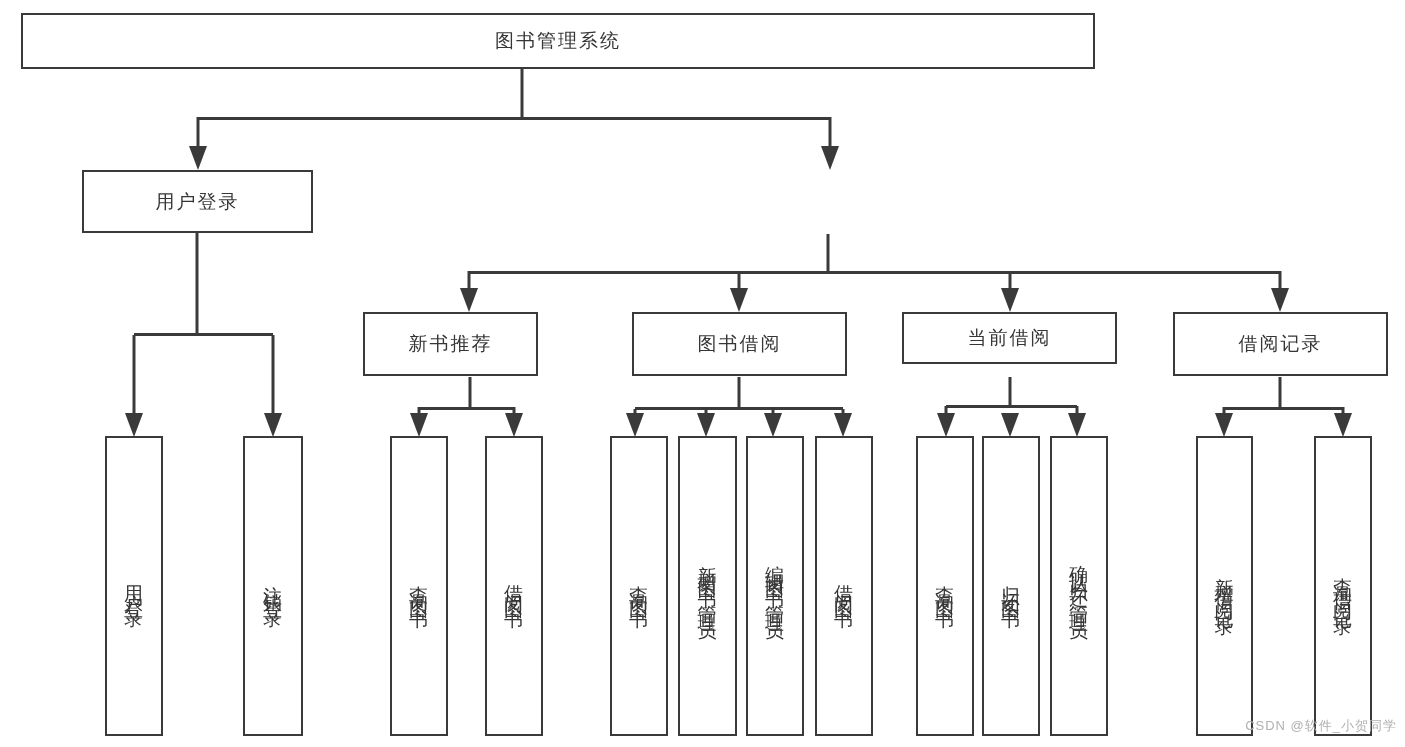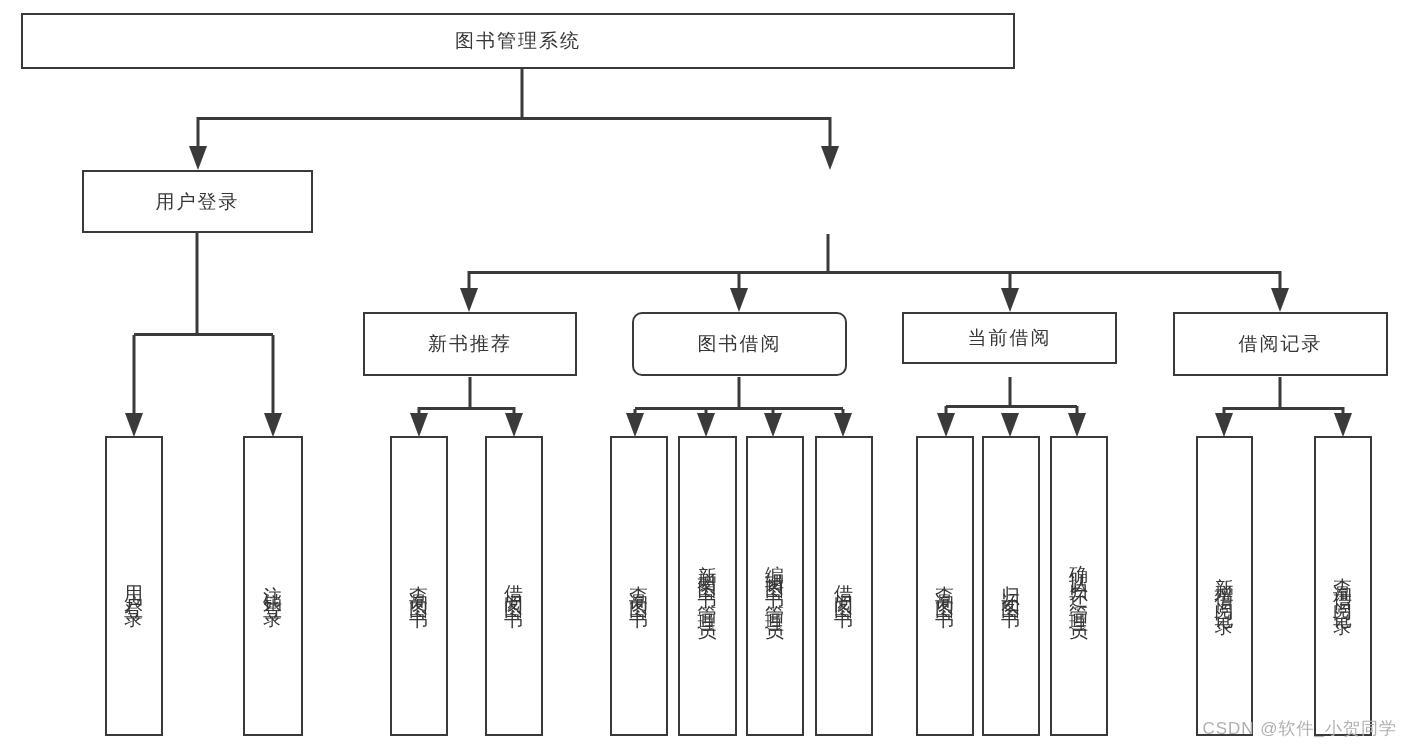--- a/index.html
+++ b/index.html
@@ -47,21 +47,21 @@
     font-size: 19px;
     line-height: 1;
     letter-spacing: 8px;
     color: #363636;
     white-space: nowrap;
   }
   .watermark {
     position: absolute;
     top: 717px;
     right: 8px;
-    font-size: 17px;
+    font-size: 13px;
     letter-spacing: 1px;
     color: #b0b0b0;
     z-index: 5;
   }
 </style>
 </head>
 <body>
 
 <div class="stage">
 
@@ -130,26 +130,26 @@
 
       <polygon points="937,413 955,413 946,437"></polygon>
       <polygon points="1001,413 1019,413 1010,437"></polygon>
       <polygon points="1068,413 1086,413 1077,437"></polygon>
 
       <polygon points="1215,413 1233,413 1224,437"></polygon>
       <polygon points="1334,413 1352,413 1343,437"></polygon>
     </g>
   </svg>
 
-  <div class="box" style="left:21px; top:13px; width:994px; height:56px;">图书管理系统</div>
+  <div class="box" style="left:21px; top:13px; width:1074px; height:56px;">图书管理系统</div>
 
   <div class="box" style="left:82px; top:170px; width:231px; height:63px;">用户登录</div>
 
-  <div class="box" style="left:363px; top:312px; width:214px; height:64px;">新书推荐</div>
-  <div class="box" style="left:632px; top:312px; width:215px; height:64px;border-radius:10px;">图书借阅</div>
+  <div class="box" style="left:363px; top:312px; width:175px; height:64px;">新书推荐</div>
+  <div class="box" style="left:632px; top:312px; width:215px; height:64px;">图书借阅</div>
   <div class="box" style="left:902px; top:312px; width:215px; height:52px;">当前借阅</div>
   <div class="box" style="left:1173px; top:312px; width:215px; height:64px;">借阅记录</div>
 
   <div class="leaf" style="left:105px; width:58px;">
     <span class="vtext">用户登录</span>
   </div>
   <div class="leaf" style="left:243px; width:60px;">
     <span class="vtext">注销登录</span>
   </div>
 

